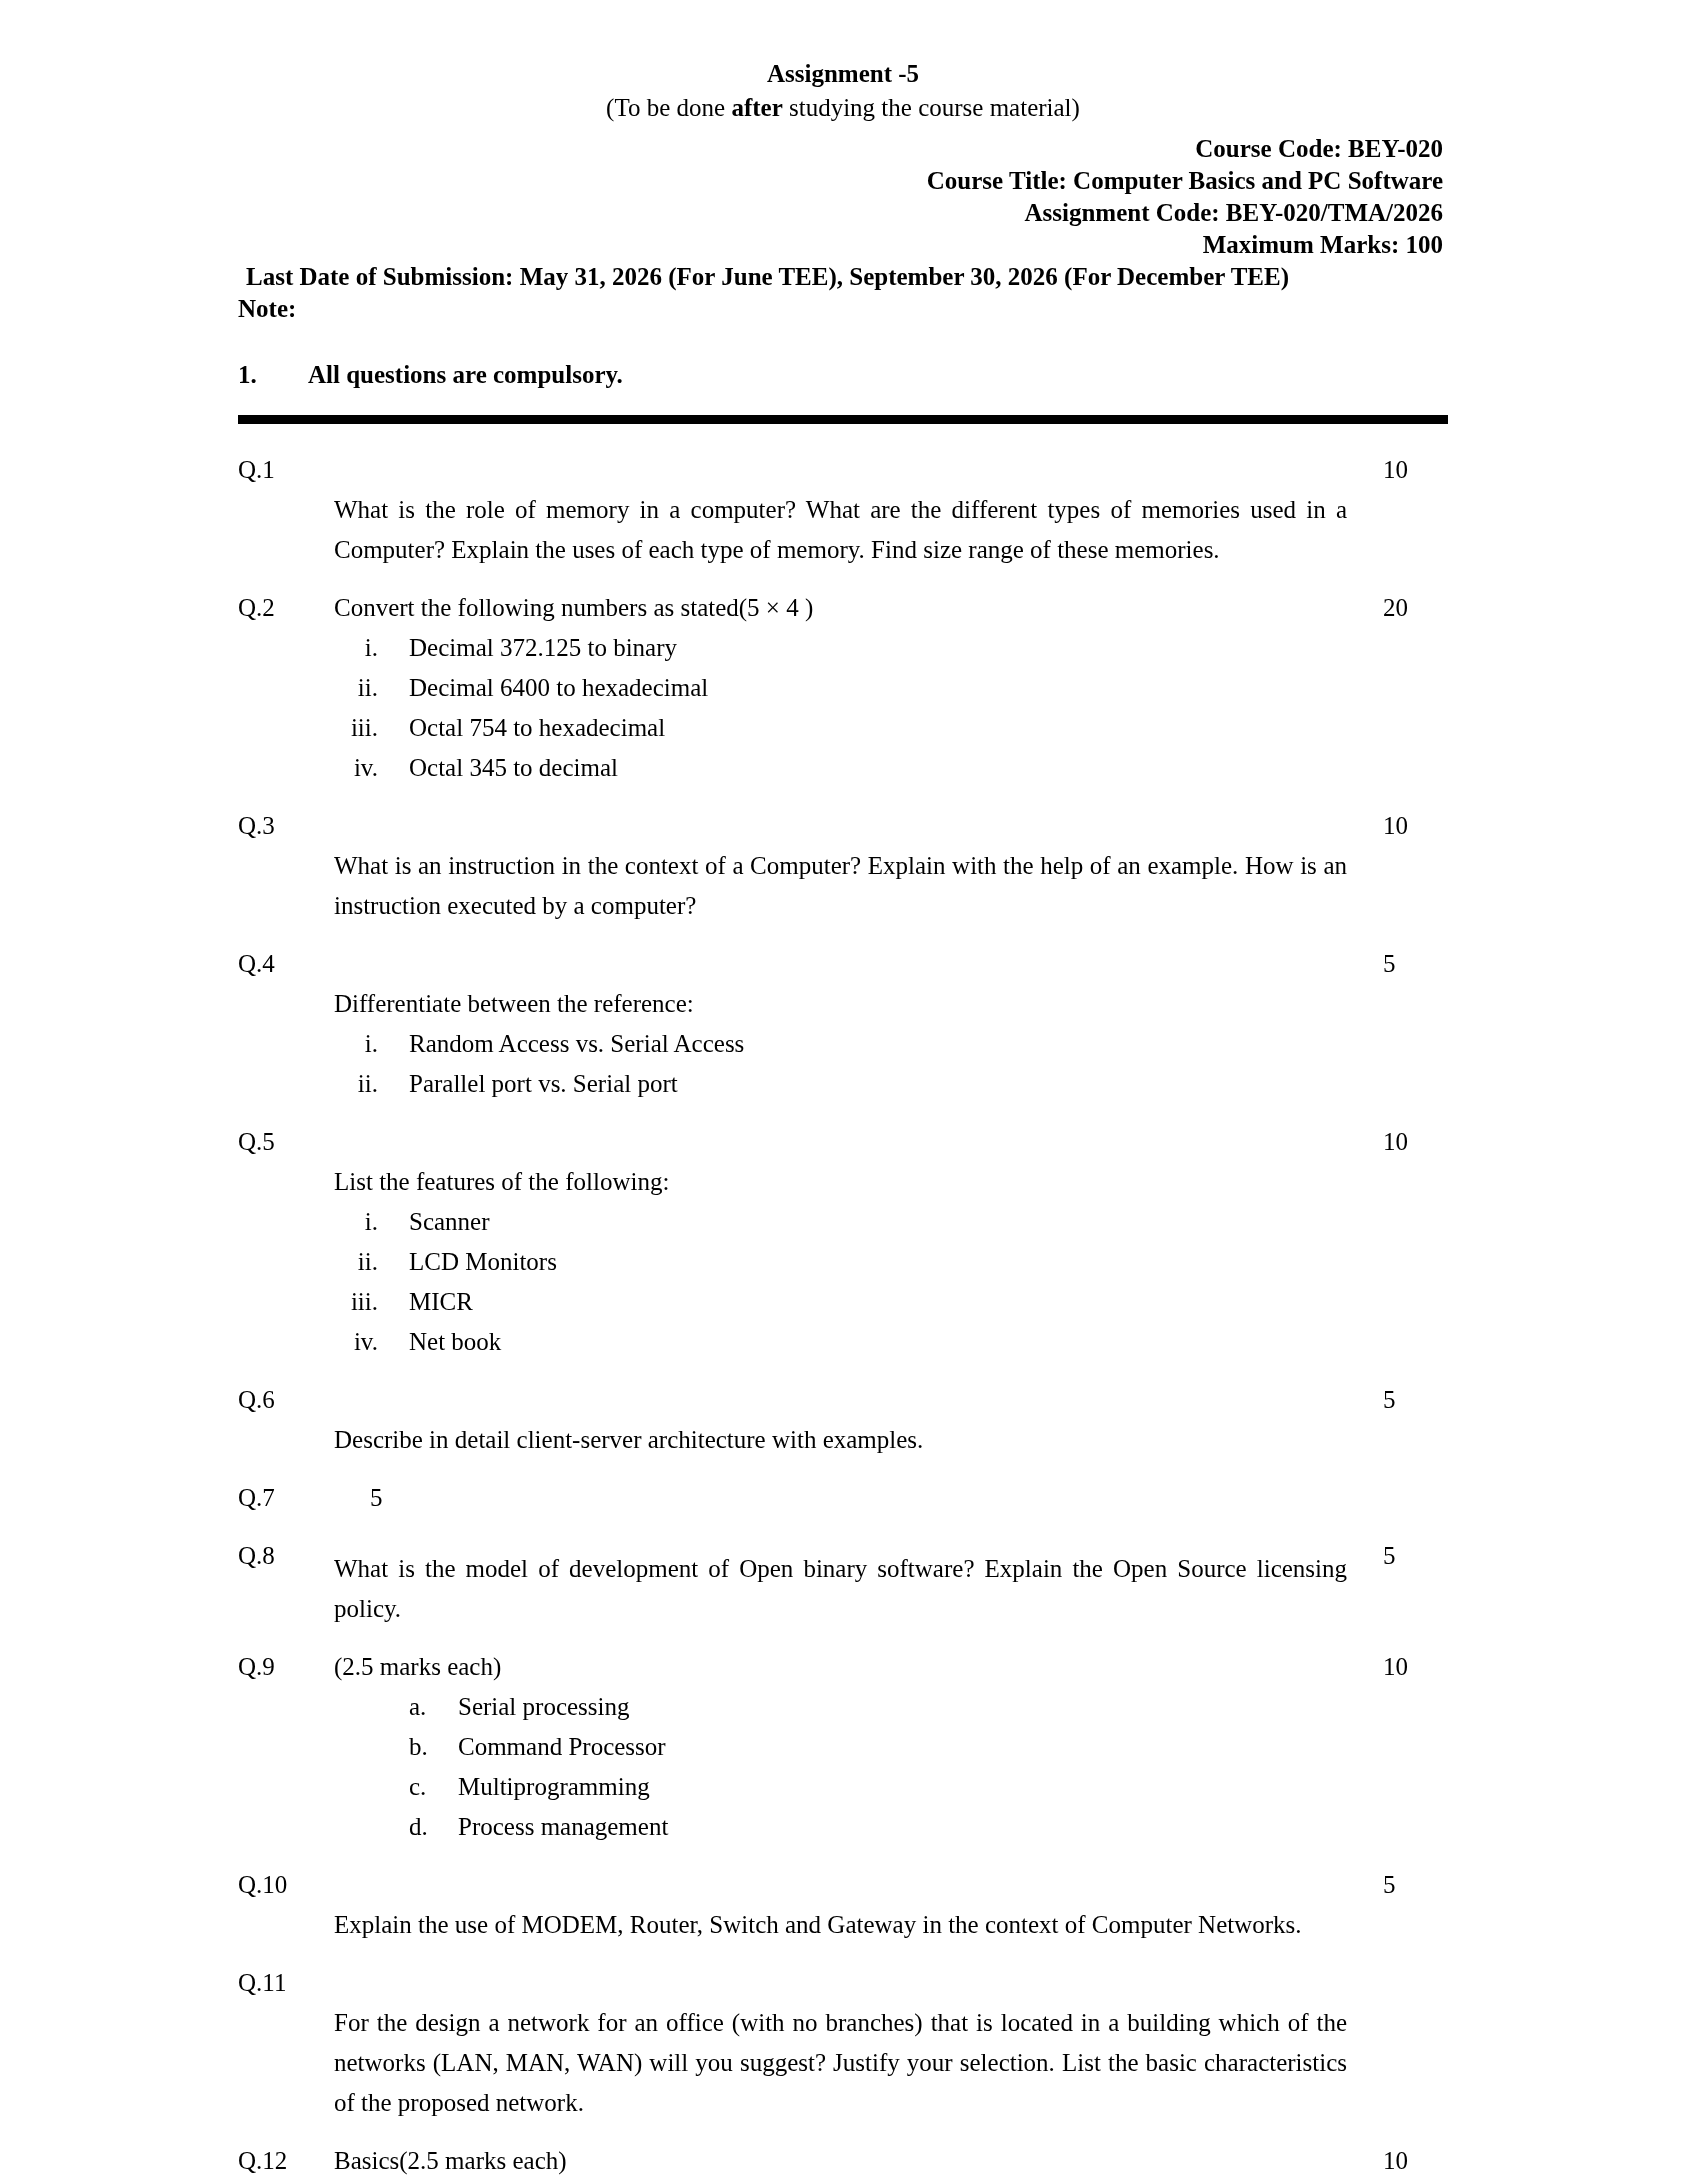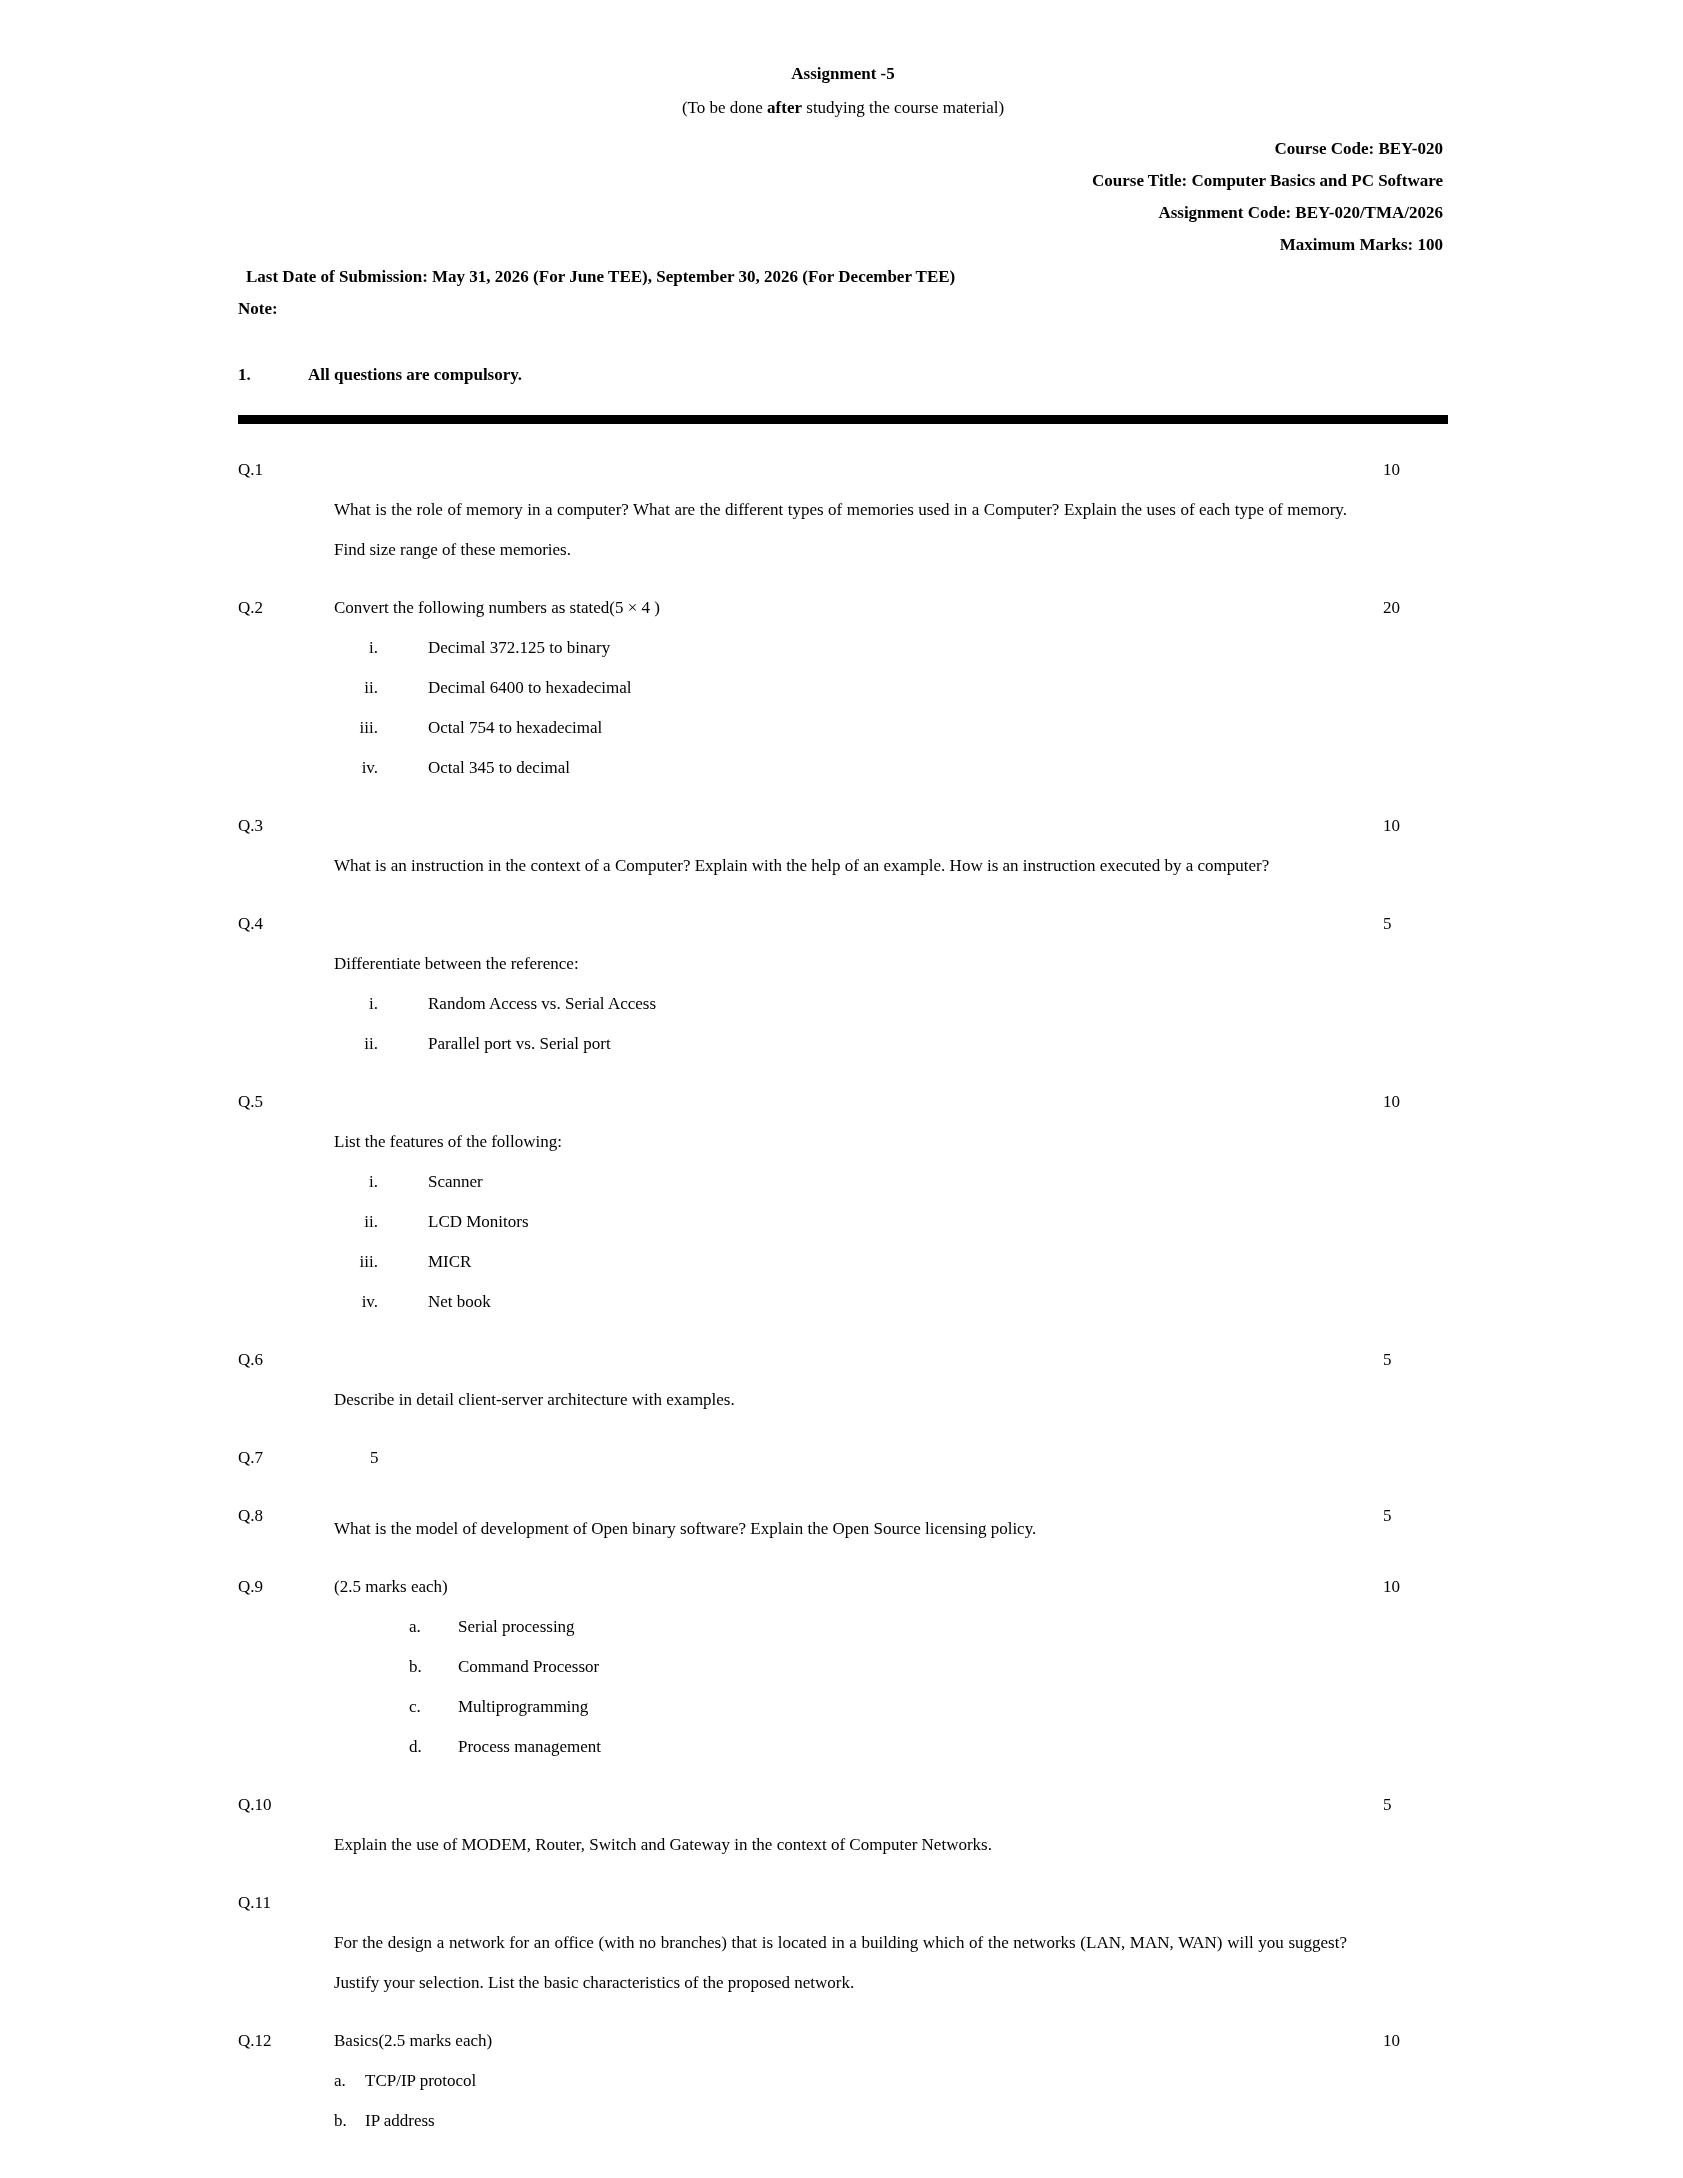--- a/index.html
+++ b/index.html
@@ -5,21 +5,21 @@
   html, body { margin: 0; padding: 0; background: #ffffff; }
   .page {
     position: relative;
     width: 1683px;
     height: 2178px;
     box-sizing: border-box;
     padding: 57px 235px 0 238px;
     background: #ffffff;
     color: #000000;
     font-family: "Liberation Serif", "DejaVu Serif", serif;
-    font-size: 17px;
+    font-size: 25px;
     overflow: hidden;
   }
   .center { text-align: center; }
   .doc-title { font-weight: bold; line-height: 34px; }
   .doc-subtitle { line-height: 34px; }
   .doc-subtitle .b { font-weight: bold; }
   .course-info { margin-top: 8px; text-align: right; font-weight: bold; line-height: 32px; padding-right: 5px; }
   .last-date { font-weight: bold; line-height: 32px; padding-left: 8px; }
   .note-label { font-weight: bold; line-height: 32px; }
   .note-row { display: flex; font-weight: bold; margin-top: 30px; line-height: 40px; }
@@ -31,21 +31,21 @@
   .qbody { width: 1013px; flex-shrink: 0; line-height: 40px; box-sizing: border-box; }
   .qmarks { width: 102px; flex-shrink: 0; line-height: 40px; box-sizing: border-box; padding-left: 36px; }
   .qtext { text-align: justify; margin-top: 40px; }
   .qtext-flex { display: flex; justify-content: flex-start; }
   .mr12 { margin-right: 12px; }
   .mr16 { margin-right: 16px; }
   .mr36 { margin-right: 36px; }
   .offset-down { margin-top: 13px; }
   .sub-row { display: flex; }
   .sub-roman .lbl { width: 44px; flex-shrink: 0; text-align: right; }
-  .sub-roman .txt { margin-left: 50px; }
+  .sub-roman .txt { margin-left: 31px; }
   .sub-alpha { margin-left: 75px; }
   .sub-alpha .lbl { width: 49px; flex-shrink: 0; }
   .sub-plain .lbl { width: 31px; flex-shrink: 0; }
 </style>
 </head>
 <body>
 
 <div class="page">
 
   <div class="doc-title center">Assignment -5</div>

